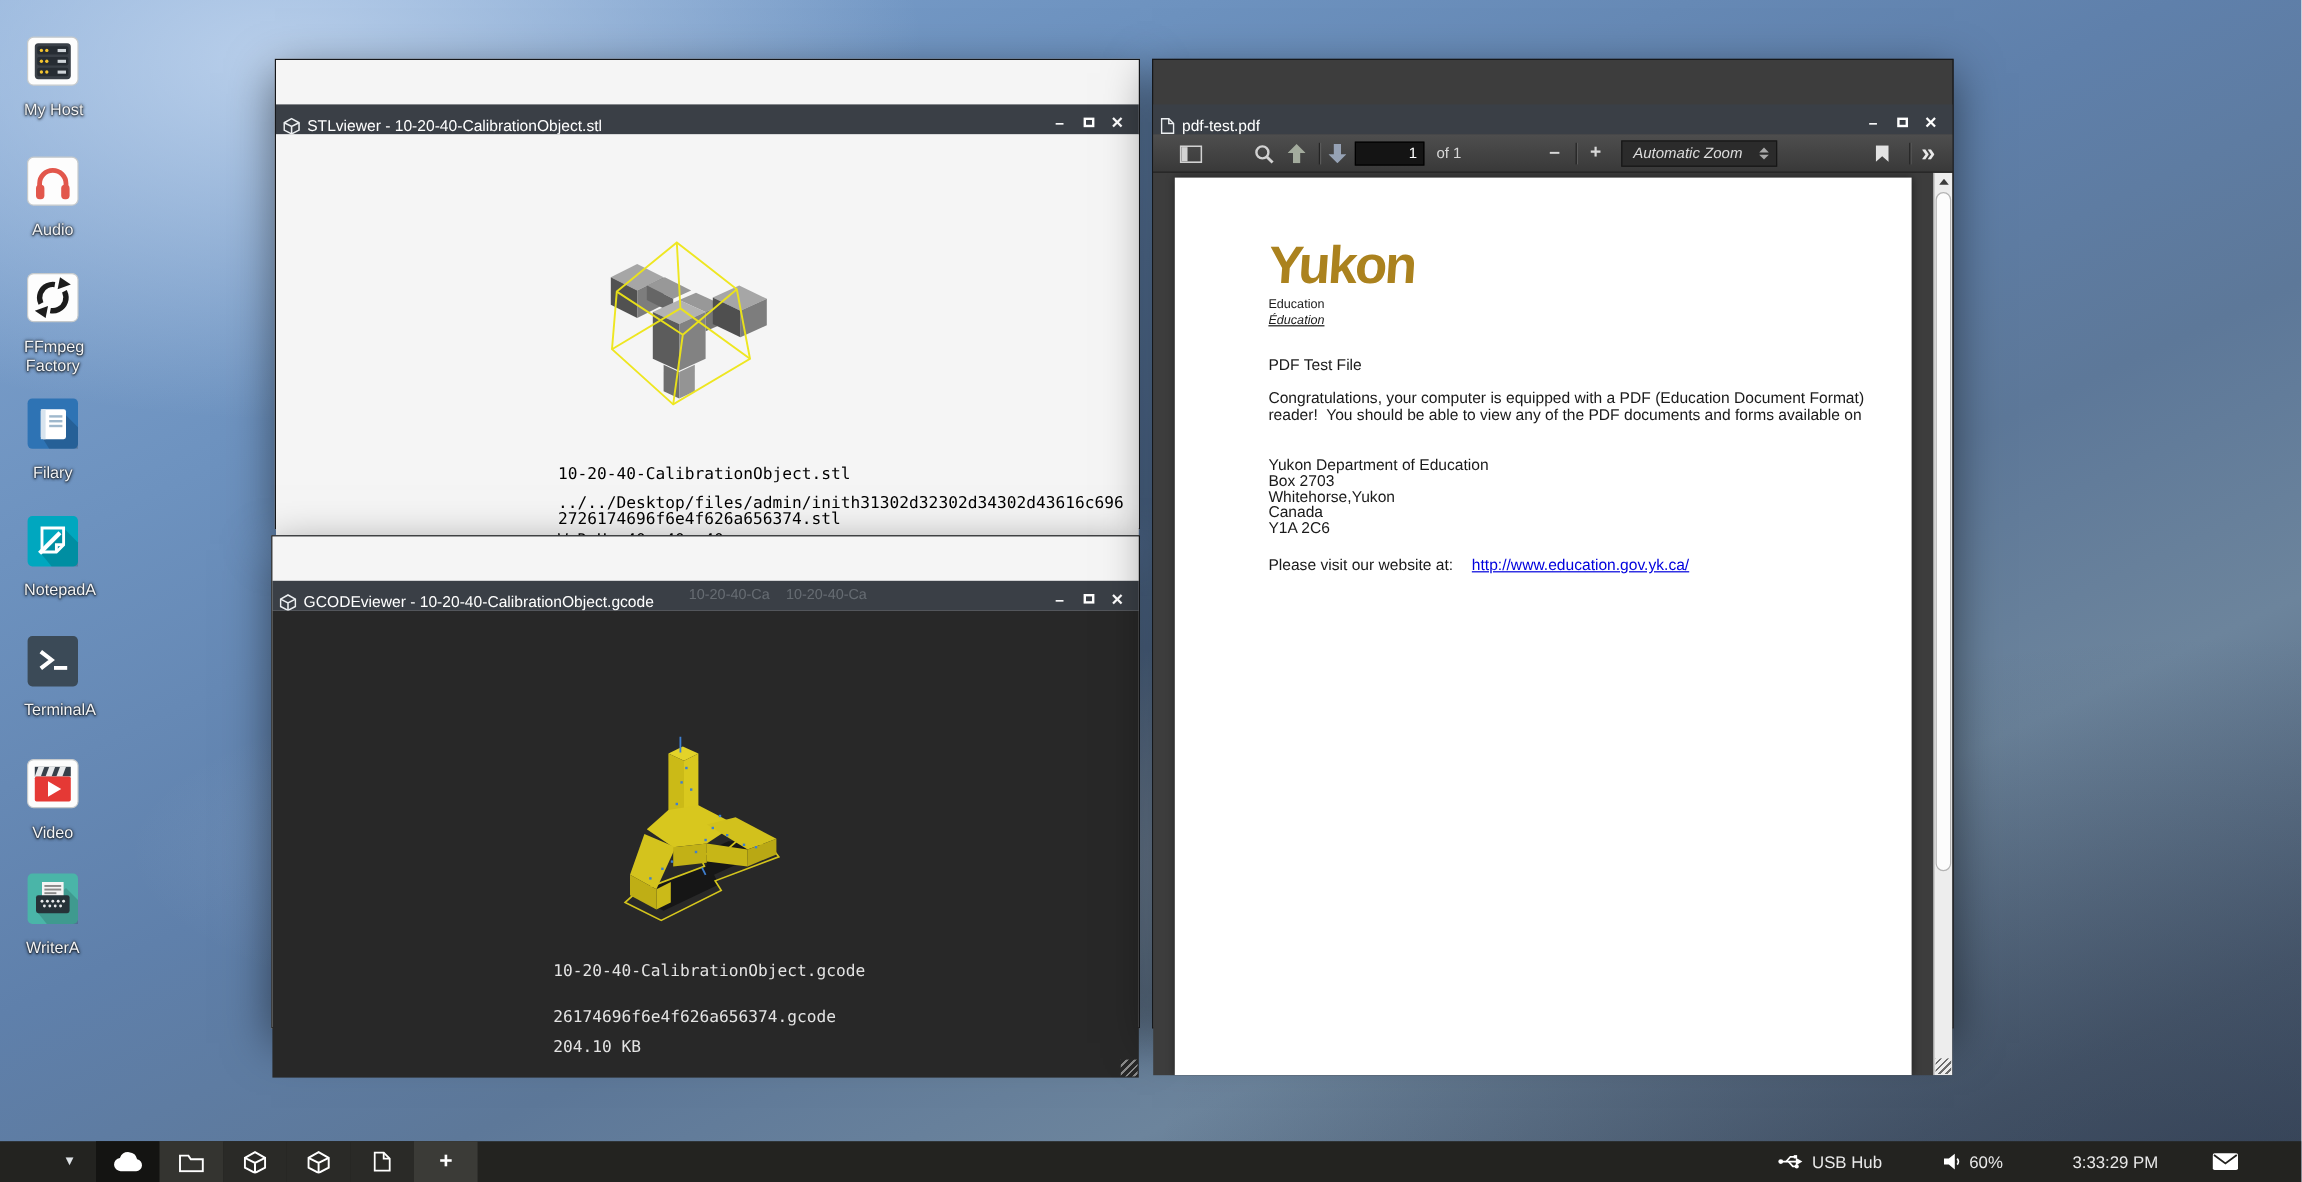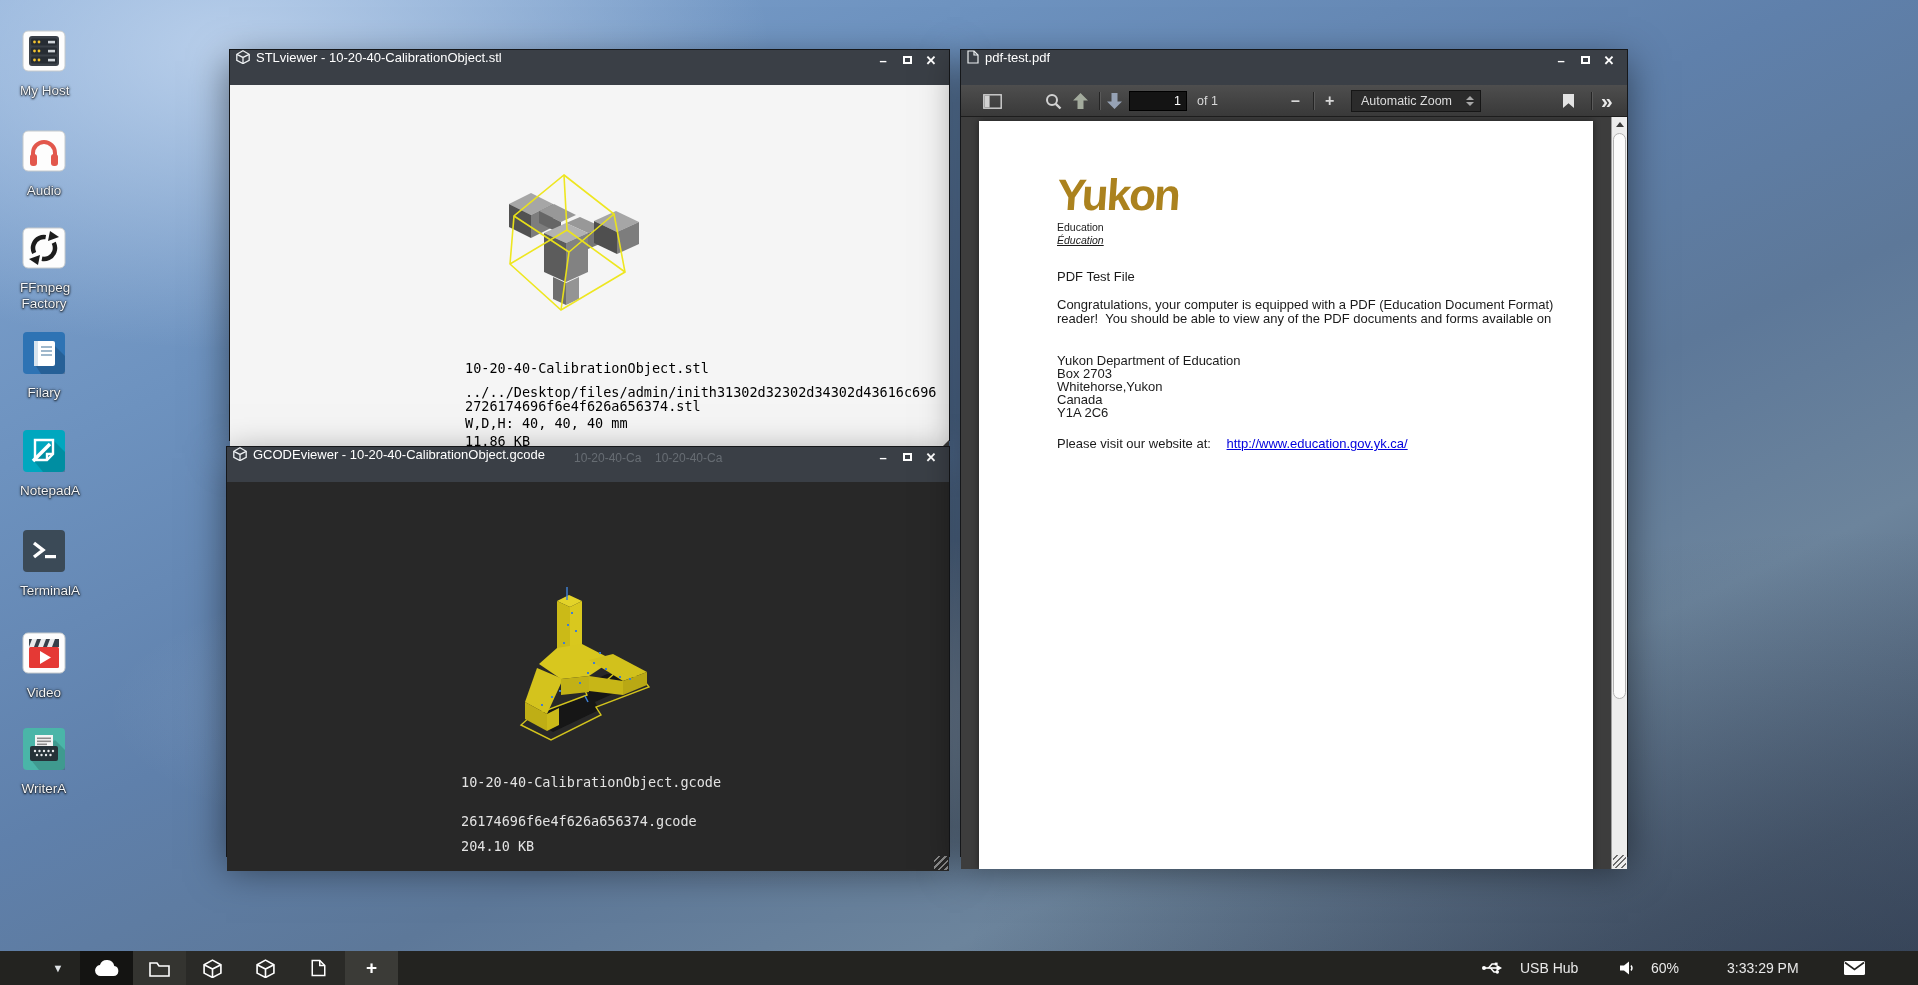--- a/index.html
+++ b/index.html
@@ -15,22 +15,22 @@
   
   .dicon { position:absolute; left:20px; width:48px; text-align:center; cursor:default; }
   .dicon .glyph { width:46px; height:46px; margin:0 auto; }
   .dicon .lbl { margin-top:5px; font-size:13.5px; color:#f3f5f7;
     text-shadow:0 0 3px rgba(30,40,52,.95), 0 1px 2px rgba(0,0,0,.85), 0 0 1px rgba(0,0,0,.9);
     white-space:nowrap; }
   
   .peek { position:absolute; top:430px; width:38px; height:16px; }
   
   .win { position:absolute; border:1px solid #15171a; box-shadow:0 12px 36px rgba(0,0,0,.5); background:#f5f5f5; }
-  .titlebar { position:relative; height:35px; background:#3a3f46; display:flex; align-items:flex-start;
-    padding:0 6px; gap:6px; color:#fff; font-size:13px; }
+  .titlebar { position:relative; height:25px; background:#3a3f46; display:flex; align-items:flex-end;
+    padding:0 6px; gap:6px; color:#fff; font-size:13px;margin-top:37px; }
   .titlebar .ttl { white-space:nowrap; overflow:hidden; }
   .wcontrols { margin-left:auto; display:flex; align-items:center; }
   .wbtn { width:24px; height:20px; display:flex; align-items:center; justify-content:center;
     color:#fff; font-size:13px; font-weight:bold; cursor:pointer; }
   .wbtn.max span { display:block; width:9px; height:8px; border:2px solid #fff; }
   .ghostlbl { position:absolute; top:4px; font-size:12px; color:rgba(205,212,220,.30); white-space:nowrap; }
   
   .stl-content { position:relative; width:100%; height:370px; background:#f5f5f5; overflow:hidden; }
   .gcode-content { position:relative; width:100%; height:389px; background:#282828; overflow:hidden; }
   .monoline { position:absolute; font-family:"DejaVu Sans Mono", monospace; font-size:13.5px; white-space:pre; }
@@ -46,21 +46,21 @@
   .pdf-content { position:relative; width:100%; height:752px; background:#3d3d3d; overflow:hidden; }
   .pdf-page { position:absolute; left:18px; top:4px; width:614px; height:748px; background:#ffffff;
     box-shadow:0 0 7px rgba(0,0,0,.45); }
   .tb-item { position:absolute; top:0; height:32px; display:flex; align-items:center; }
   .tb-sep { position:absolute; top:7px; width:1px; height:18px; background:#242424; box-shadow:1px 0 0 #5a5a5a; }
   .pageinput { position:absolute; left:168px; top:6px; width:58px; height:20px; background:#141414;
     border:1px solid #000; color:#fff; font-size:12.5px; text-align:right; padding-right:5px;
     font-family:"Liberation Sans",sans-serif; }
   .zoomdd { position:absolute; left:390px; top:5px; width:130px; height:22px; background:#2b2b2b;
     border:1px solid #161616; color:#dcdcdc; font-size:12.5px; display:flex; align-items:center;
-    padding-left:9px; cursor:pointer; }
+    padding-left:9px; cursor:pointer;font-style:italic; }
   .zoomdd .spin { position:absolute; right:6px; display:flex; flex-direction:column; gap:2px; }
   .zoomdd .spin i { display:block; width:0; height:0; border-left:4px solid transparent; border-right:4px solid transparent; }
   .zoomdd .spin i.up { border-bottom:4px solid #a8a8a8; }
   .zoomdd .spin i.dn { border-top:4px solid #a8a8a8; }
   .tb-label { color:#d8d8d8; font-size:12.5px; }
   .tb-glyphbtn { color:#d8d8d8; font-size:16px; font-weight:bold; cursor:pointer; }
   .bookmark { width:11px; height:14px; background:#e3e3e3;
     clip-path:polygon(0 0,100% 0,100% 100%,50% 66%,0 100%); }
   .chevrons { color:#eaeaea; font-size:21px; font-weight:bold; letter-spacing:-2px; }
   
@@ -77,21 +77,21 @@
   .logo-word { font-weight:bold; font-size:44px; line-height:44px; letter-spacing:-2px; color:#ab821e;
     transform:skewX(-4deg); }
   .logo-sub { font-size:10.5px; color:#1a1a1a; }
   .logo-sub.it { font-style:italic;text-decoration:underline; }
   .addr { line-height:13.5px; }
   .weblink { color:#0000dd; text-decoration:underline; margin-left:12px; cursor:pointer; }
   .inline-ico { display:inline-block; vertical-align:-2px; margin:0 3px; }
   
   #taskbar { position:absolute; left:0; bottom:0; width:1918px; height:34px; background:#232320; }
   .tb-btn { position:absolute; top:0; width:53px; height:34px; display:flex; align-items:center; justify-content:center; cursor:pointer; }
-  .tray { position:absolute; top:0; height:34px; display:flex; align-items:center; gap:17px; color:#e9e9e9; font-size:14px; }
+  .tray { position:absolute; top:0; height:34px; display:flex; align-items:center; gap:7px; color:#e9e9e9; font-size:14px; }
   .chev { position:absolute; left:44px; top:0; width:28px; height:34px; display:flex; align-items:center; justify-content:center;
     color:#dfe3e6; font-size:11px; cursor:pointer; }
   .plusbtn { color:#fff; font-size:19px; font-weight:bold; }
 </style>
 </head>
 <body>
 
 <div id="desktop">
 
   <div class="dicon" style="top:28px">

